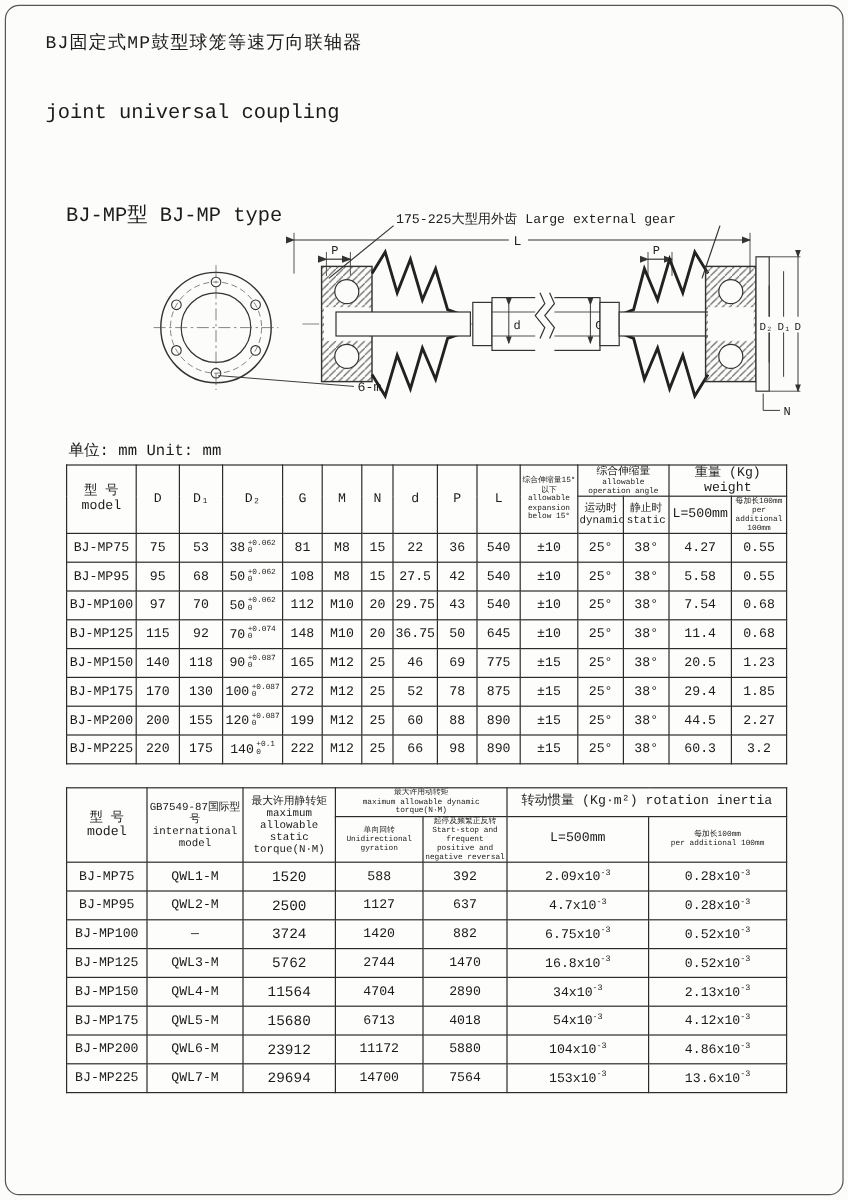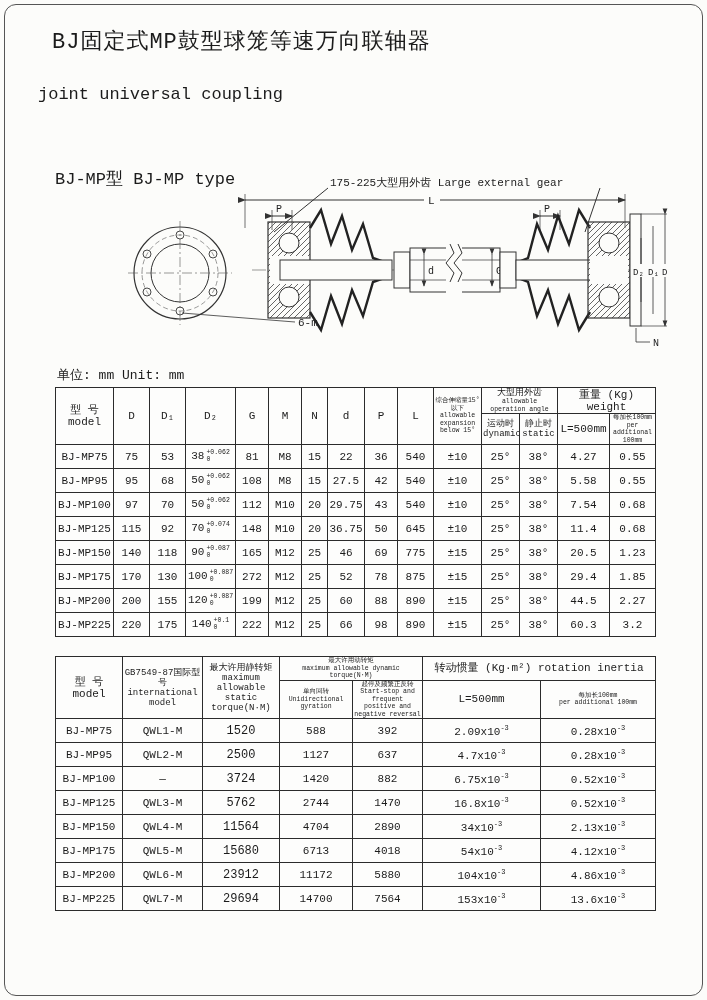--- a/index.html
+++ b/index.html
@@ -1,20 +1,20 @@
 <!DOCTYPE html>
 <html><head>
 <meta charset="utf-8">
 <style>
   html,body{margin:0;padding:0;background:#e8e8e8;}
   .page{position:relative;width:707px;height:1000px;background:#fcfcfa;overflow:hidden;
         font-family:"Liberation Mono","DejaVu Sans Mono",monospace;color:#1b1b1b;margin:0 auto;}
   .frame{position:absolute;inset:4px;border:1.5px solid #555;border-radius:12px;pointer-events:none;}
   .abs{position:absolute;}
-  .title-cn{left:52px;top:26px;font-size:22px;letter-spacing:1px;}
+  .title-cn{left:38px;top:26px;font-size:15px;letter-spacing:1px;}
   .title-en1{left:38px;top:56px;font-size:17px;}
   .title-en2{left:38px;top:85px;font-size:17px;}
   .subtitle{left:55px;top:167px;font-size:17px;}
   .unitnote{left:57px;top:366px;font-size:13px;}
   svg text{font-family:"Liberation Mono","DejaVu Sans Mono",monospace;fill:#222;}
   table{border-collapse:collapse;table-layout:fixed;background:#fdfdfc;}
   th,td{border:1px solid #2b2b2b;text-align:center;vertical-align:middle;font-weight:normal;
         padding:0 1px;overflow:hidden;}
   .t1{left:55px;top:387px;width:601px;}
   .t2{left:55px;top:656px;width:601px;}
@@ -178,21 +178,21 @@
         <th rowspan="2">N</th>
         <th rowspan="2">d</th>
         <th rowspan="2">P</th>
         <th rowspan="2">L</th>
         <th rowspan="2">
           <span class="tiny">综合伸缩量15°以下</span>
           <span class="tiny">allowable expansion</span>
           <span class="tiny">below 15°</span>
         </th>
         <th colspan="2">
-          <span class="sub">大型用外齿</span>
+          <span class="sub">综合伸缩量</span>
           <span class="tiny">allowable operation angle</span>
         </th>
         <th colspan="2">重量 (Kg) weight</th>
       </tr>
       <tr>
         <th>
           <span class="sub">运动时</span>
           <span class="sub">dynamic</span>
         </th>
         <th>

